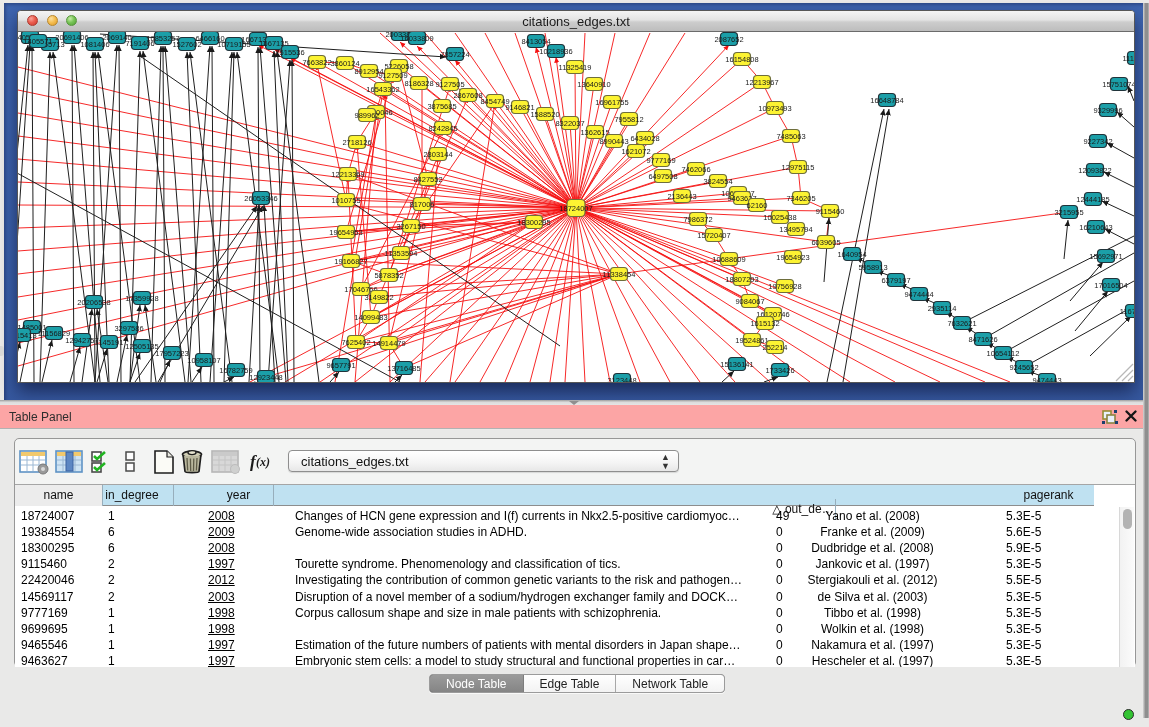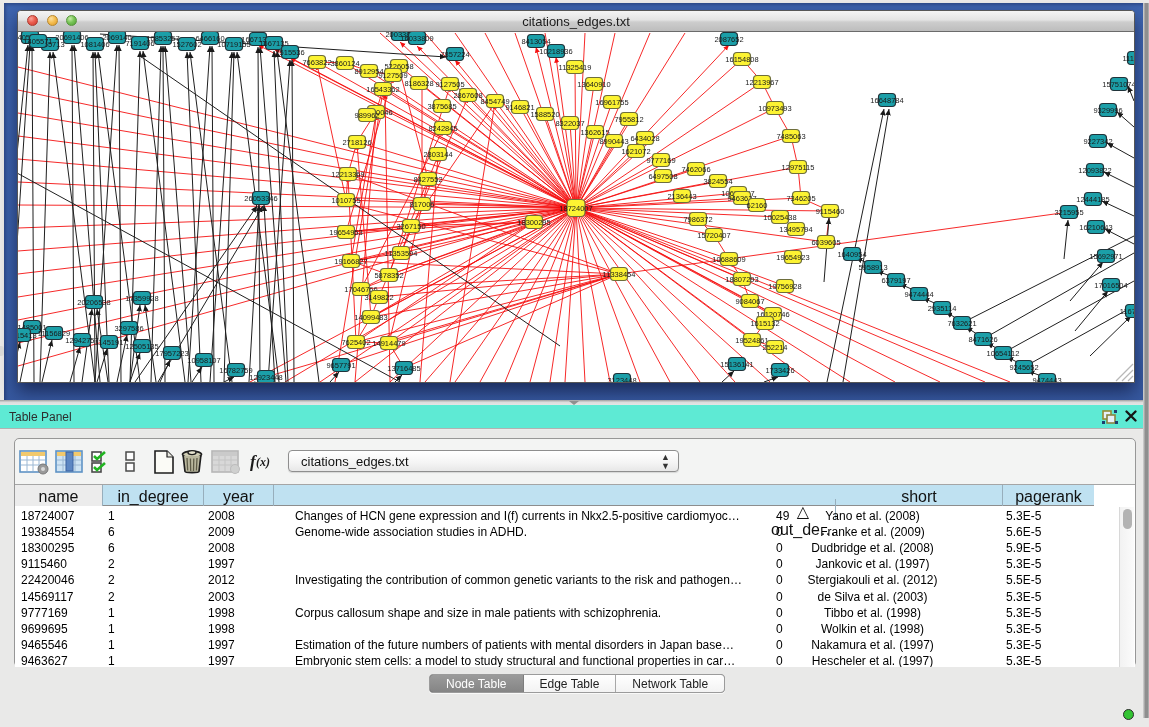--- a/index.html
+++ b/index.html
@@ -15,37 +15,37 @@
 .tbar .ttl { position:absolute; left:0; right:0; top:3px; text-align:center; font-size:13px; color:#1c1c1c; }
 .tl { position:absolute; top:4px; width:11px; height:11px; border-radius:50%; }
 .tl.r { left:9px;  background:radial-gradient(circle at 35% 30%,#f8a49b,#ec5f51 45%,#c93a2e); border:1px solid #ad3a30;}
 .tl.y { left:29px; background:radial-gradient(circle at 35% 30%,#fbe0a2,#f6bf53 45%,#dd9a27); border:1px solid #b8872c;}
 .tl.g { left:48px; background:radial-gradient(circle at 35% 30%,#c7eda9,#79c558 45%,#4f9e33); border:1px solid #57953d;}
 .net { position:absolute; left:0; top:21px; width:1116px; height:350px; background:#fff; overflow:hidden; }
 .splitbar { position:absolute; left:0px; top:400px; width:1149px; height:5px;
   background:linear-gradient(180deg,#9e9e9e 0,#dcdcdc 45%,#e5e5e5 100%); }
 .notch { position:absolute; left:569px; top:401px; width:0; height:0;
   border-left:5px solid transparent; border-right:5px solid transparent; border-top:4px solid #8f8f8f; }
-.phead { position:absolute; left:0; top:405px; width:1149px; height:24px; background:#5eead4; border-bottom:1px solid #b2b2b2; }
+.phead { position:absolute; left:0; top:405px; width:1149px; height:24px; background:#fca5a5; border-bottom:1px solid #b2b2b2; }
 .phead .t { position:absolute; left:9px; top:5px; font-size:12px; color:#2e2e2e; }
 .pbody { position:absolute; left:0; top:430px; width:1149px; height:297px; background:#e9e9e8; }
 .panelbox { position:absolute; left:14px; top:438px; width:1122px; height:229px; background:#f3f4f3;
   border:1px solid #979797; border-radius:5px; }
 .combo { position:absolute; left:288px; top:450px; width:391px; height:22px; border:1px solid #8e8e8e; border-radius:4px;
   background:linear-gradient(180deg,#ffffff 0%,#f4f4f4 60%,#e7e7e7 100%); box-shadow:0 1px 1px rgba(0,0,0,.12); }
 .combo .t { position:absolute; left:12px; top:3px; font-size:13px; color:#111; }
 .combo .ar { position:absolute; right:8px; top:2px; font-size:9px; color:#333; line-height:9px; }
 .table { position:absolute; left:15px; top:484px; width:1120px; height:183px; background:#fff; overflow:hidden;
   border-top:1px solid #a5a5a5; }
 .thead { position:absolute; left:0; top:0; width:1079px; height:21px; background:#bfe1f1; border-bottom:1px solid #8d8d8d; }
-.th { position:absolute; top:0; height:21px; font-size:16px; color:#111; text-align:center; padding-top:3px;
+.th { position:absolute; top:0; height:21px; font-size:12px; color:#111; text-align:center; padding-top:3px;
   border-right:1px solid #97aebc; }
 .trow { position:absolute; left:0; width:1104px; height:16px; font-size:12px; color:#000; }
 .trow span { position:absolute; top:0; white-space:nowrap; }
-.c0 { left:6px; } .c1 { left:93px; } .c2 { left:193px; } .c3 { left:280px; }
+.c0 { left:6px; } .c1 { left:93px; } .c2 { left:193px;text-decoration:underline; } .c3 { left:280px; }
 .c4 { left:761px; } .c5 { left:774px; width:167px; text-align:center; } .c6 { left:991px; }
 .vsb { position:absolute; right:1px; top:22px; width:15px; height:160px; background:linear-gradient(90deg,#f2f2f2,#fbfbfb); border-left:1px solid #d8d8d8; }
 .vsb .th2 { position:absolute; left:3px; top:2px; width:9px; height:20px; border-radius:5px; background:#b3b3b3; }
 .tabs { position:absolute; left:429px; top:674px; height:19px; display:flex; border:1px solid #9b9b9b; border-radius:4px;
   overflow:hidden; background:#404040; box-shadow:0 1px 0 rgba(255,255,255,.7); }
 .tab { font-size:12px; color:#222; padding:2px 16px 0 16px; height:19px; border-right:1px solid #a8a8a8; background:linear-gradient(180deg,#ffffff,#f1f1f1); }
 .tab.sel { background:linear-gradient(180deg,#9b9b9b,#828282); color:#fff; border-right:1px solid #7d7d7d; }
 .tab:last-child { border-right:none; }
 .mem { position:absolute; right:34px; top:710px; font-size:16px; color:#111;margin-top:16px; }
 .memdot { position:absolute; right:15px; top:709px; width:11px; height:11px; border-radius:50%; background:#33c433; border:1.5px solid #2b2b2b; }
@@ -688,24 +688,23 @@
      <text x="6" y="15" font-family="Liberation Serif,serif" font-style="italic" font-weight="bold" font-size="12">(x)</text>
    </g>
  </svg>
  <div class="combo">
       <div class="t">citations_edges.txt</div>
       <div class="ar">▲<br>▼</div>
     </div>
  <div class="table">
    <div class="thead"></div>
    <div class="th" style="left:0;width:88px;background:#ececec;">name</div>
-   <div class="th" style="left:88px;width:101px;">in_degree</div>
+   <div class="th" style="left:76px;width:83px;">in_degree</div>
    <div class="th" style="left:189px;width:70px;">year</div>
    <div class="th" style="left:756px;width:65px;margin-top:14px;">△ out_de…</div>
-   <div class="th" style="left:821px;width:167px;">short</div>
    <div class="th" style="left:988px;width:91px;border-right:none;">pagerank</div>
    <div class="trow" style="top:24px">
         <span class="c0">18724007</span>
         <span class="c1">1</span>
         <span class="c2">2008</span>
         <span class="c3">Changes of HCN gene expression and I(f) currents in Nkx2.5-positive cardiomyoc…</span>
         <span class="c4">49</span>
         <span class="c5">Yano et al. (2008)</span>
         <span class="c6">5.3E-5</span>
       </div>
@@ -723,37 +722,39 @@
         <span class="c1">6</span>
         <span class="c2">2008</span>
         <span class="c4">0</span>
         <span class="c5">Dudbridge et al. (2008)</span>
         <span class="c6">5.9E-5</span>
       </div>
 <div class="trow" style="top:72px">
         <span class="c0">9115460</span>
         <span class="c1">2</span>
         <span class="c2">1997</span>
+        <span class="c3">Tourette syndrome. Phenomenology and classification of tics.</span>
         <span class="c4">0</span>
         <span class="c5">Jankovic et al. (1997)</span>
         <span class="c6">5.3E-5</span>
       </div>
 <div class="trow" style="top:88px">
         <span class="c0">22420046</span>
         <span class="c1">2</span>
         <span class="c2">2012</span>
         <span class="c3">Investigating the contribution of common genetic variants to the risk and pathogen…</span>
         <span class="c4">0</span>
         <span class="c5">Stergiakouli et al. (2012)</span>
         <span class="c6">5.5E-5</span>
       </div>
 <div class="trow" style="top:105px">
         <span class="c0">14569117</span>
         <span class="c1">2</span>
         <span class="c2">2003</span>
+        <span class="c3">Disruption of a novel member of a sodium/hydrogen exchanger family and DOCK…</span>
         <span class="c4">0</span>
         <span class="c5">de Silva et al. (2003)</span>
         <span class="c6">5.3E-5</span>
       </div>
 <div class="trow" style="top:121px">
         <span class="c0">9777169</span>
         <span class="c1">1</span>
         <span class="c2">1998</span>
         <span class="c3">Corpus callosum shape and size in male patients with schizophrenia.</span>
         <span class="c4">0</span>
@@ -765,21 +766,21 @@
         <span class="c1">1</span>
         <span class="c2">1998</span>
         <span class="c4">0</span>
         <span class="c5">Wolkin et al. (1998)</span>
         <span class="c6">5.3E-5</span>
       </div>
 <div class="trow" style="top:153px">
         <span class="c0">9465546</span>
         <span class="c1">1</span>
         <span class="c2">1997</span>
-        <span class="c3">Estimation of the future numbers of patients with mental disorders in Japan base…</span>
+        <span class="c3">Estimation of the future numbers of patients with mental disorders in Japan shape…</span>
         <span class="c4">0</span>
         <span class="c5">Nakamura et al. (1997)</span>
         <span class="c6">5.3E-5</span>
       </div>
 <div class="trow" style="top:169px">
         <span class="c0">9463627</span>
         <span class="c1">1</span>
         <span class="c2">1997</span>
         <span class="c3">Embryonic stem cells: a model to study structural and functional properties in car…</span>
         <span class="c4">0</span>

